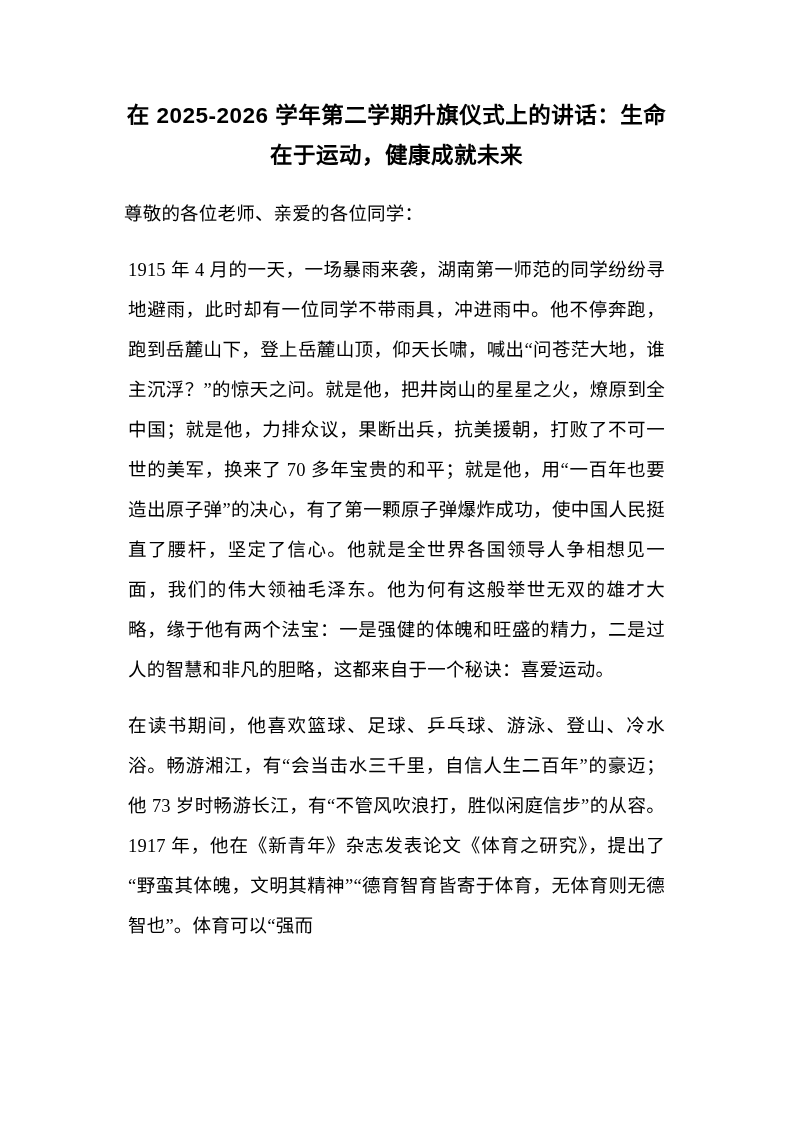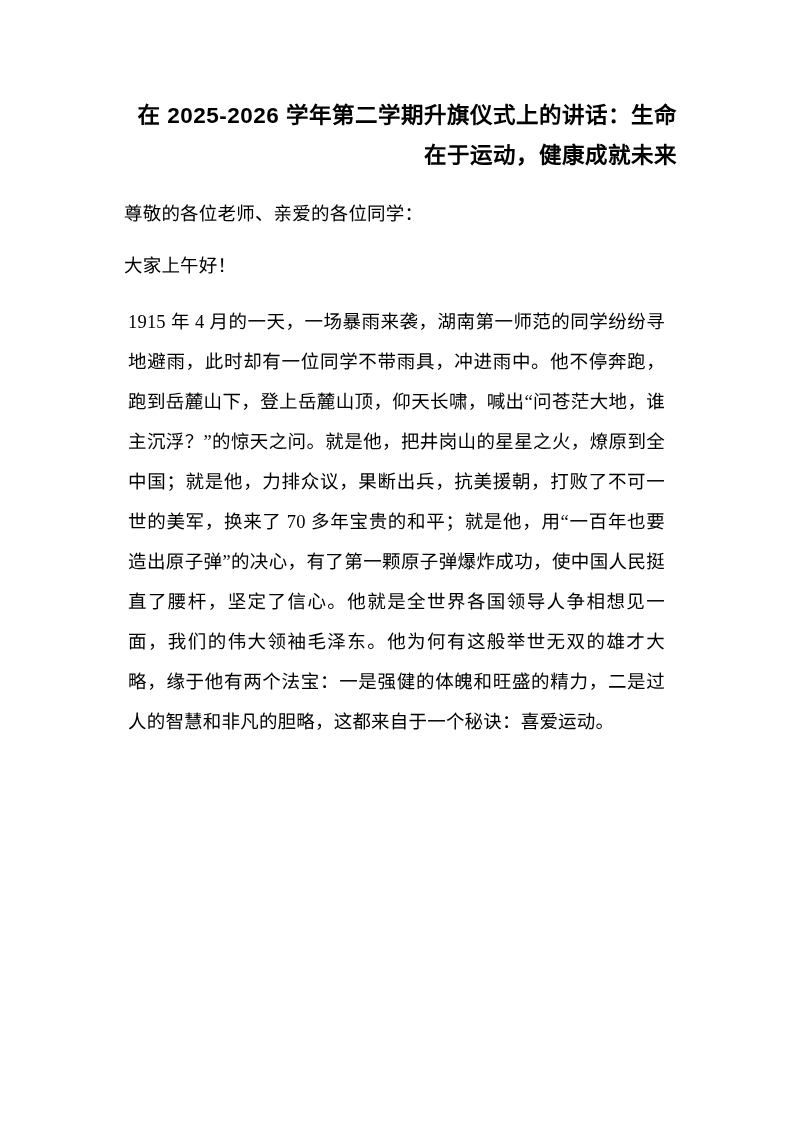--- a/index.html
+++ b/index.html
@@ -19,21 +19,21 @@
     width: 793px;
     height: 1122px;
     box-sizing: border-box;
     padding: 96px 112px 60px 112px;
   }
   .doc-title {
     font-family: "Liberation Sans", "DejaVu Sans", sans-serif;
     font-weight: bold;
     font-size: 22.5px;
     line-height: 40px;
-    text-align: right;
+    text-align: center;
     letter-spacing: 0.5px;
     margin: 0 0 18px 0;
     padding: 0 4px;
   }
   .body-text {
     font-size: 18.5px;
     line-height: 40px;
     text-align: justify;
     text-justify: inter-ideograph;
     margin: 12px;
@@ -49,18 +49,18 @@
 </style>
 </head>
 <body>
 
 <div class="page">
 
   <h1 class="doc-title">在 2025-2026 学年第二学期升旗仪式上的讲话：生命在于运动，健康成就未来</h1>
 
   <p class="body-text salutation">尊敬的各位老师、亲爱的各位同学：</p>
 
-  <p class="body-text greeting">大家上午好！</p>
 
   <p class="body-text para">1915 年 4 月的一天，一场暴雨来袭，湖南第一师范的同学纷纷寻地避雨，此时却有一位同学不带雨具，冲进雨中。他不停奔跑，跑到岳麓山下，登上岳麓山顶，仰天长啸，喊出“问苍茫大地，谁主沉浮？”的惊天之问。就是他，把井岗山的星星之火，燎原到全中国；就是他，力排众议，果断出兵，抗美援朝，打败了不可一世的美军，换来了 70 多年宝贵的和平；就是他，用“一百年也要造出原子弹”的决心，有了第一颗原子弹爆炸成功，使中国人民挺直了腰杆，坚定了信心。他就是全世界各国领导人争相想见一面，我们的伟大领袖毛泽东。他为何有这般举世无双的雄才大略，缘于他有两个法宝：一是强健的体魄和旺盛的精力，二是过人的智慧和非凡的胆略，这都来自于一个秘诀：喜爱运动。</p>
 
+  <p class="body-text para">在读书期间，他喜欢篮球、足球、乒乓球、游泳、登山、冷水浴。畅游湘江，有“会当击水三千里，自信人生二百年”的豪迈；他 73 岁时畅游长江，有“不管风吹浪打，胜似闲庭信步”的从容。1917 年，他在《新青年》杂志发表论文《体育之研究》，提出了“野蛮其体魄，文明其精神”“德育智育皆寄于体育，无体育则无德智也”。体育可以“强而</p>
 
 </div>
 
 </body></html>

